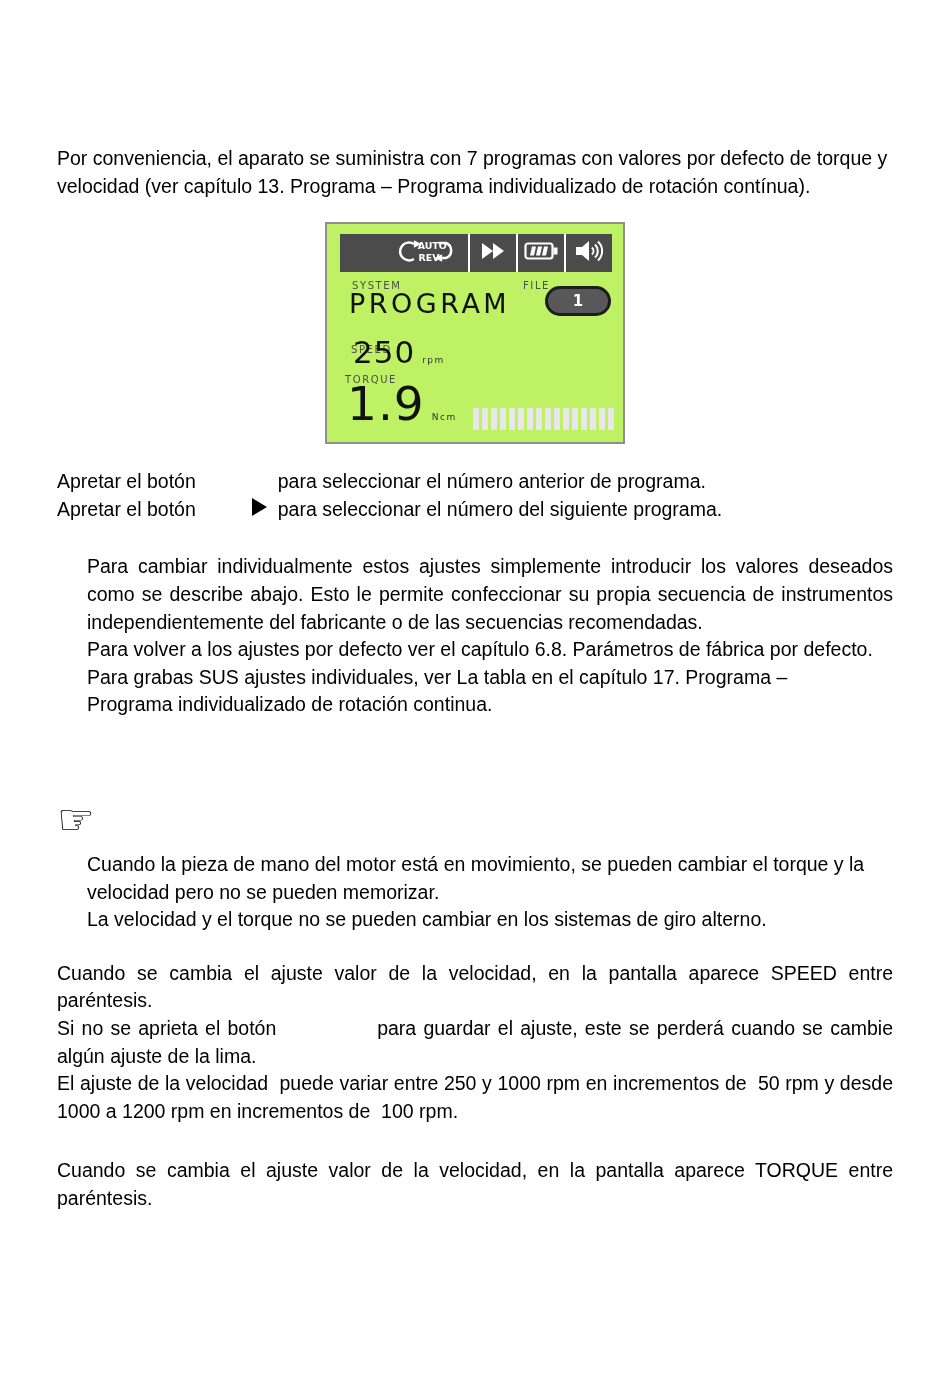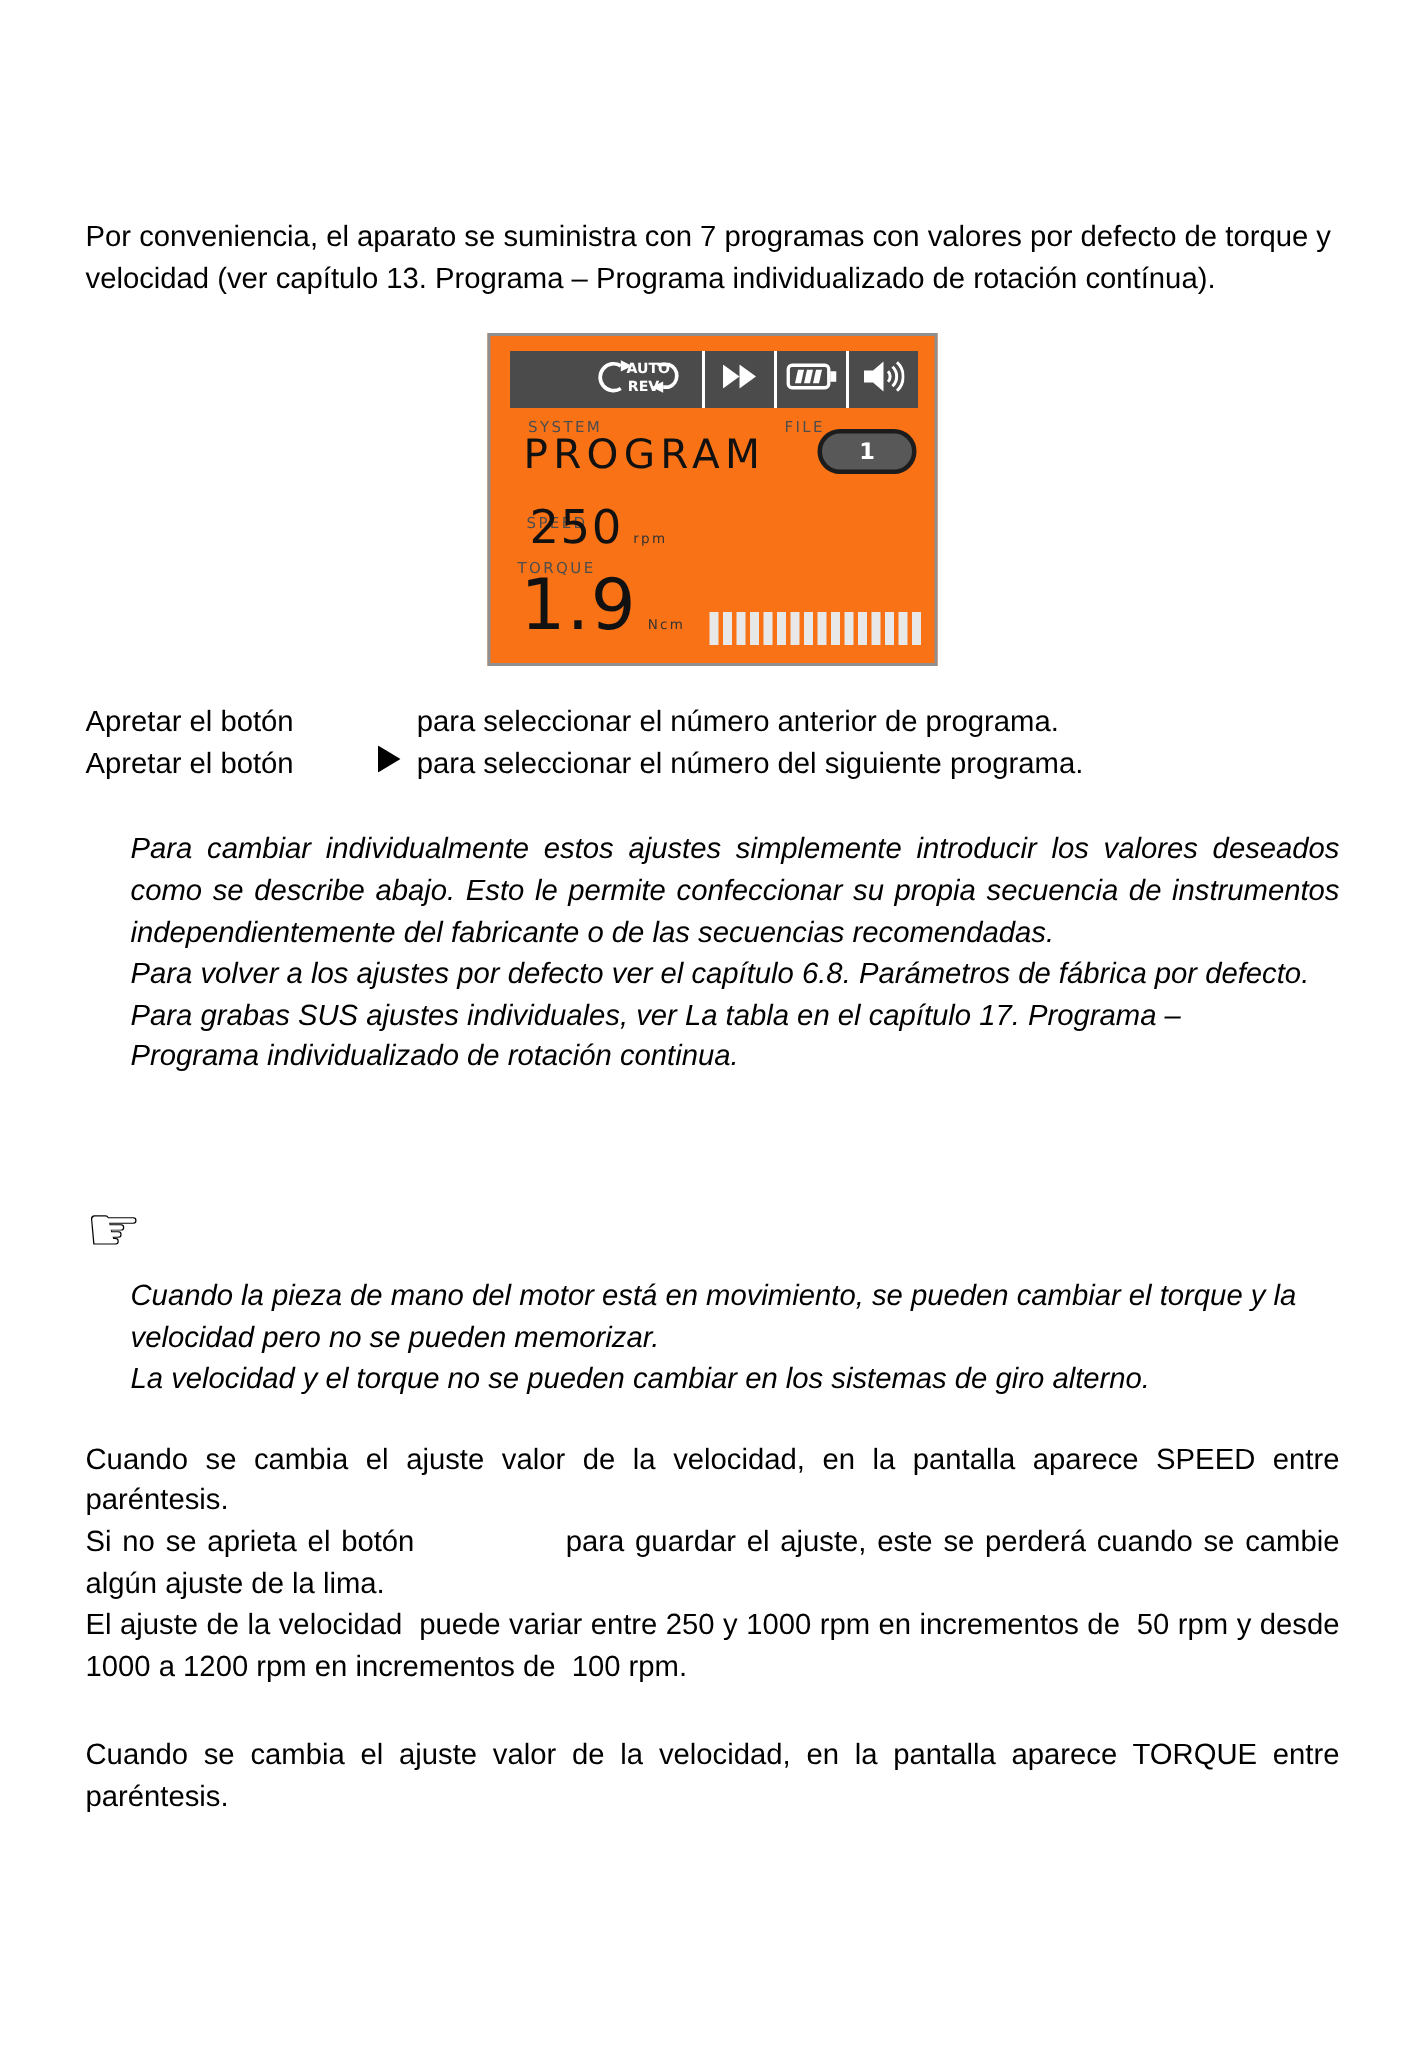--- a/index.html
+++ b/index.html
@@ -5,27 +5,27 @@
   * { margin:0; padding:0; box-sizing:border-box; }
   html,body { background:#ffffff; }
   body {
     width:950px; height:1379px; overflow:hidden;
     font-family:"Liberation Sans", sans-serif; color:#000;
   }
   .page { width:950px; height:1379px; padding:145px 57px 0 57px; }
   .body-text { font-size:19.5px; line-height:27.6px; }
   .justify { text-align:justify; text-align-last:left; }
   .prel { white-space:pre-line; }
-  .indent { margin-left:30px;font-style:italic; }
+  .indent { margin-left:30px; }
 
   
   .display-wrap { margin-top:22px; }
   .display {
     width:300px; height:222px; margin:0 auto; position:relative;
-    background:#f97316; border:2px solid #8f8f8f;
+    background:#bef264; border:2px solid #8f8f8f;
     font-family:"DejaVu Sans", sans-serif;
   }
   .sbar {
     position:absolute; top:10px; left:13px; width:272px; height:38px;
     background:#4b4b4b; display:flex; align-items:stretch;
   }
   .sb-main { flex:1; display:flex; align-items:center; justify-content:flex-end; padding-right:8px; }
   .sb-div { width:2px; background:#fff; }
   .sb-cell { width:46px; display:flex; align-items:center; justify-content:center; }
 

